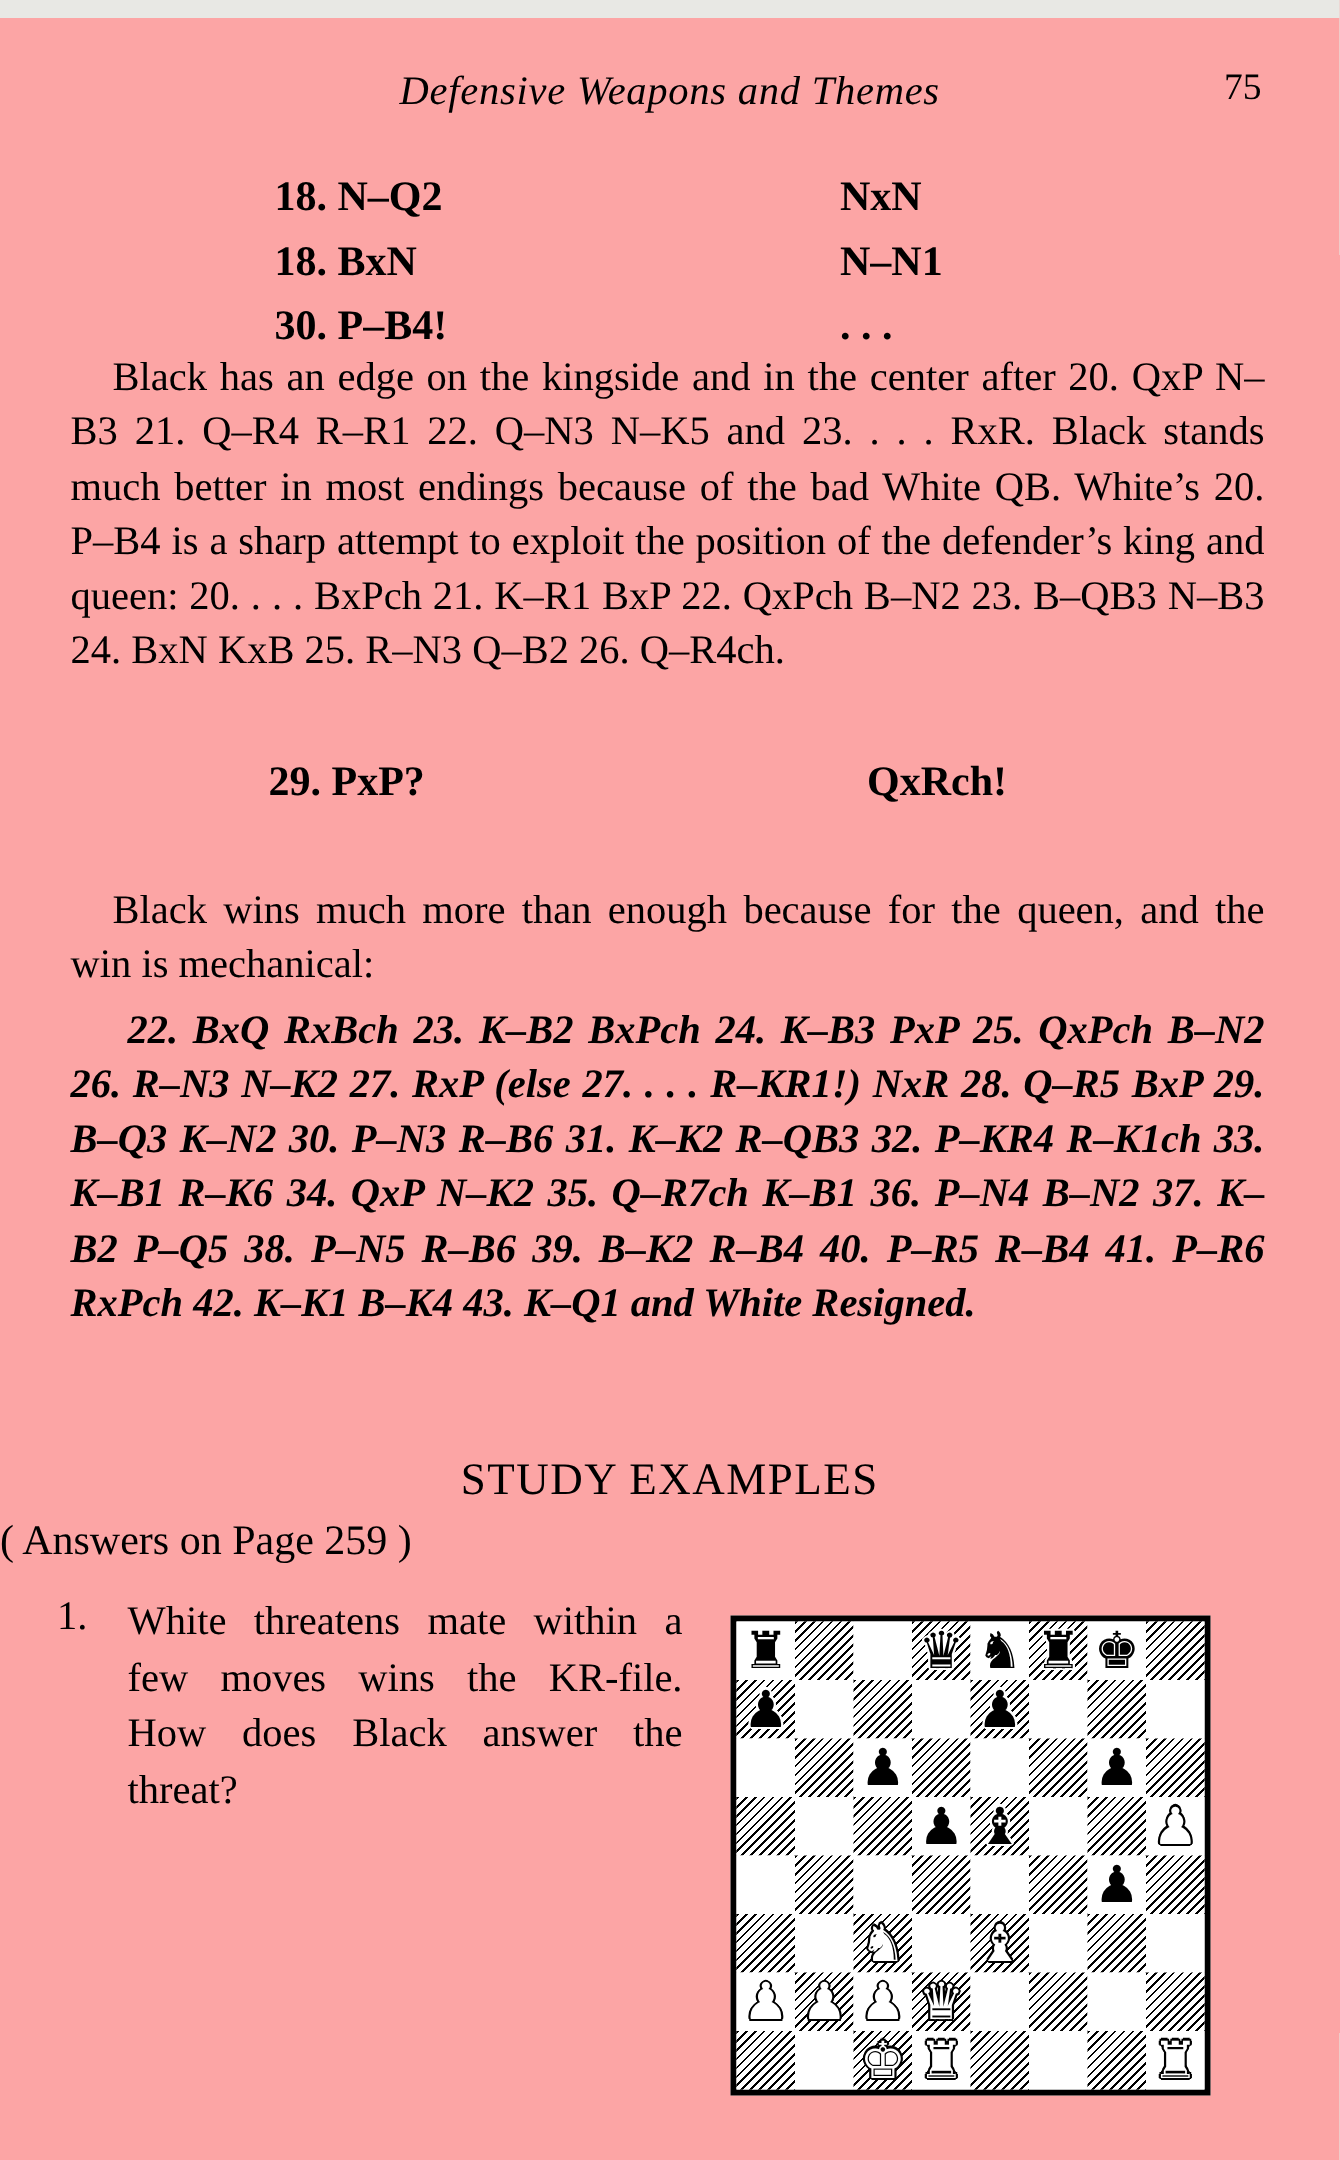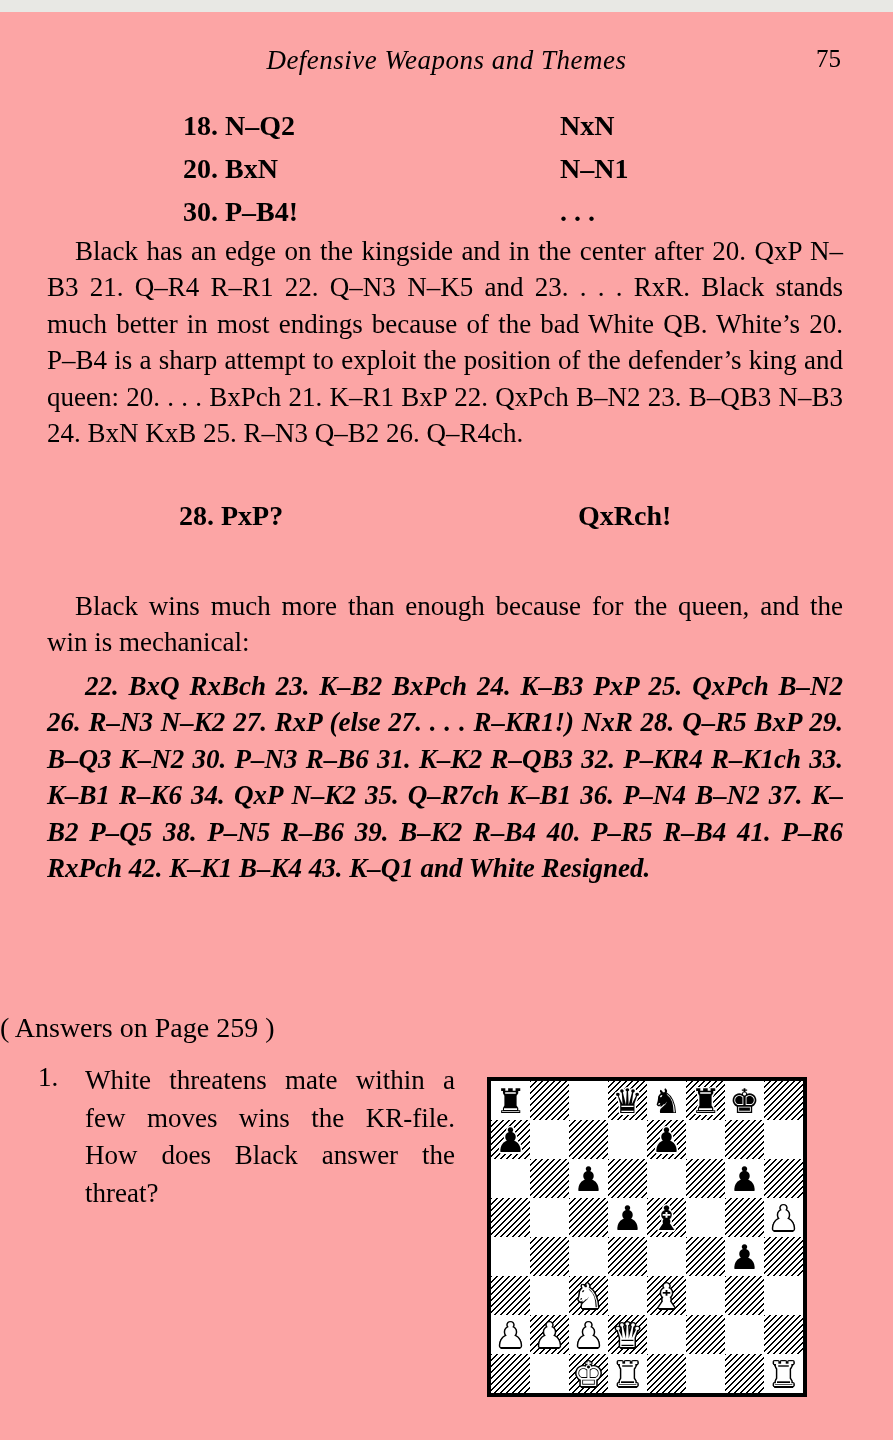--- a/index.html
+++ b/index.html
@@ -17,21 +17,21 @@
   .head-title{
     display:block;text-align:center;
     font-style:italic;font-size:27px;letter-spacing:.5px;
   }
   .page-number{
     position:absolute;top:0;right:52px;
     font-size:25px;font-style:normal;
   }
   
   .moves{position:absolute;font-weight:bold;font-size:28px;}
-  .moves .mrow{display:flex;align-items:flex-start;height:43px;}
+  .moves .mrow{display:flex;align-items:center;height:43px;}
   .moves1{left:183px;top:98px;}
   .moves1 .mw{width:377px;}
   .moves2{left:179px;top:488px;}
   .moves2 .mw{width:399px;}
   
   .body{
     position:absolute;left:47px;width:796px;margin:0;
     font-size:27px;line-height:36.4px;
     text-align:justify;
   }
@@ -95,42 +95,43 @@
     <span class="head-title">Defensive Weapons and Themes</span>
     <span class="page-number">75</span>
   </div>
 
   <div class="moves moves1">
     <div class="mrow">
       <span class="mw">18. N–Q2</span>
       <span class="mb">NxN</span>
     </div>
     <div class="mrow">
-      <span class="mw">20. BxN</span>
+      <span class="mw">18. BxN</span>
       <span class="mb">N–N1</span>
     </div>
     <div class="mrow">
       <span class="mw">30. P–B4!</span>
       <span class="mb">. . .</span>
     </div>
   </div>
 
   <p class="body para1">Black has an edge on the kingside and in the center after 20. QxP N–B3 21. Q–R4 R–R1 22. Q–N3 N–K5 and 23. . . . RxR. Black stands much better in most endings because of the bad White QB. White’s 20. P–B4 is a sharp attempt to exploit the position of the defender’s king and queen: 20. . . . BxPch 21. K–R1 BxP 22. QxPch B–N2 23. B–QB3 N–B3 24. BxN KxB 25. R–N3 Q–B2 26. Q–R4ch.</p>
 
   <div class="moves moves2">
     <div class="mrow">
-      <span class="mw">28. PxP?</span>
+      <span class="mw">29. PxP?</span>
       <span class="mb">QxRch!</span>
     </div>
   </div>
 
   <p class="body para2">Black wins much more than enough because for the queen, and the win is mechanical:</p>
 
   <p class="body para3">22. BxQ RxBch 23. K–B2 BxPch 24. K–B3 PxP 25. QxPch B–N2 26. R–N3 N–K2 27. RxP (else 27. . . . R–KR1!) NxR 28. Q–R5 BxP 29. B–Q3 K–N2 30. P–N3 R–B6 31. K–K2 R–QB3 32. P–KR4 R–K1ch 33. K–B1 R–K6 34. QxP N–K2 35. Q–R7ch K–B1 36. P–N4 B–N2 37. K–B2 P–Q5 38. P–N5 R–B6 39. B–K2 R–B4 40. P–R5 R–B4 41. P–R6 RxPch 42. K–K1 B–K4 43. K–Q1 and White Resigned.</p>
 
+  <h2 class="section-heading">STUDY EXAMPLES</h2>
   <div class="section-subheading">( Answers on Page 259 )</div>
 
   <div class="exercise-number">1.</div>
   <p class="exercise-text">White threatens mate within a few moves wins the KR-file. How does Black answer the threat?</p>
 
   <div class="chessboard">
       <div class="sq light">
         <span class="pc b">♜</span>
       </div>
       <div class="sq dark"></div>

